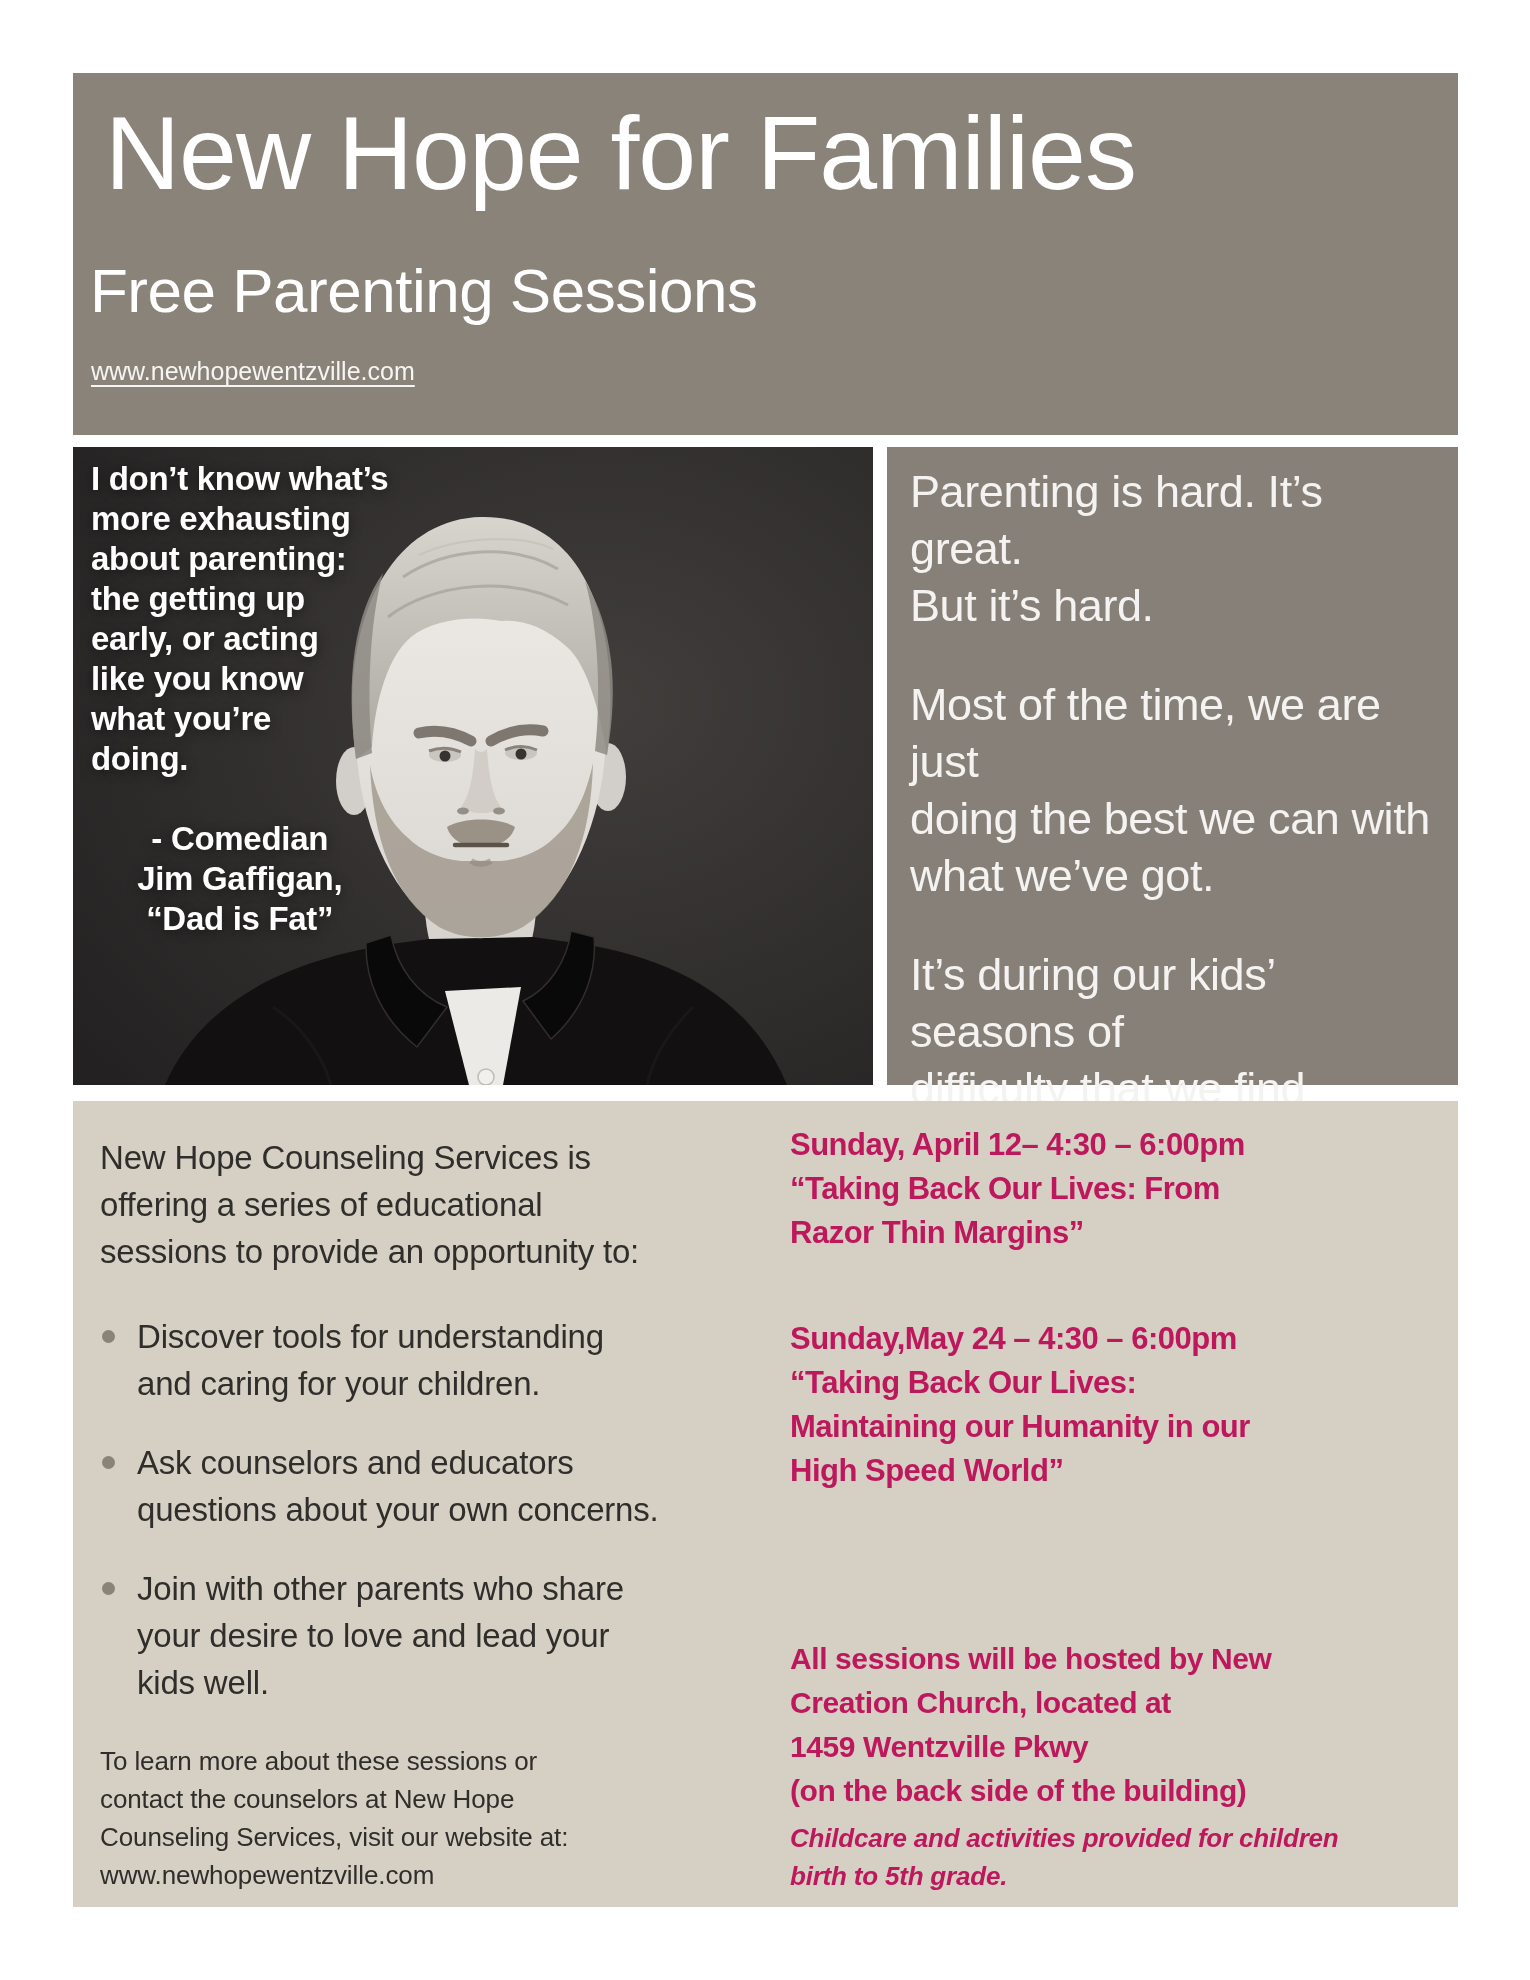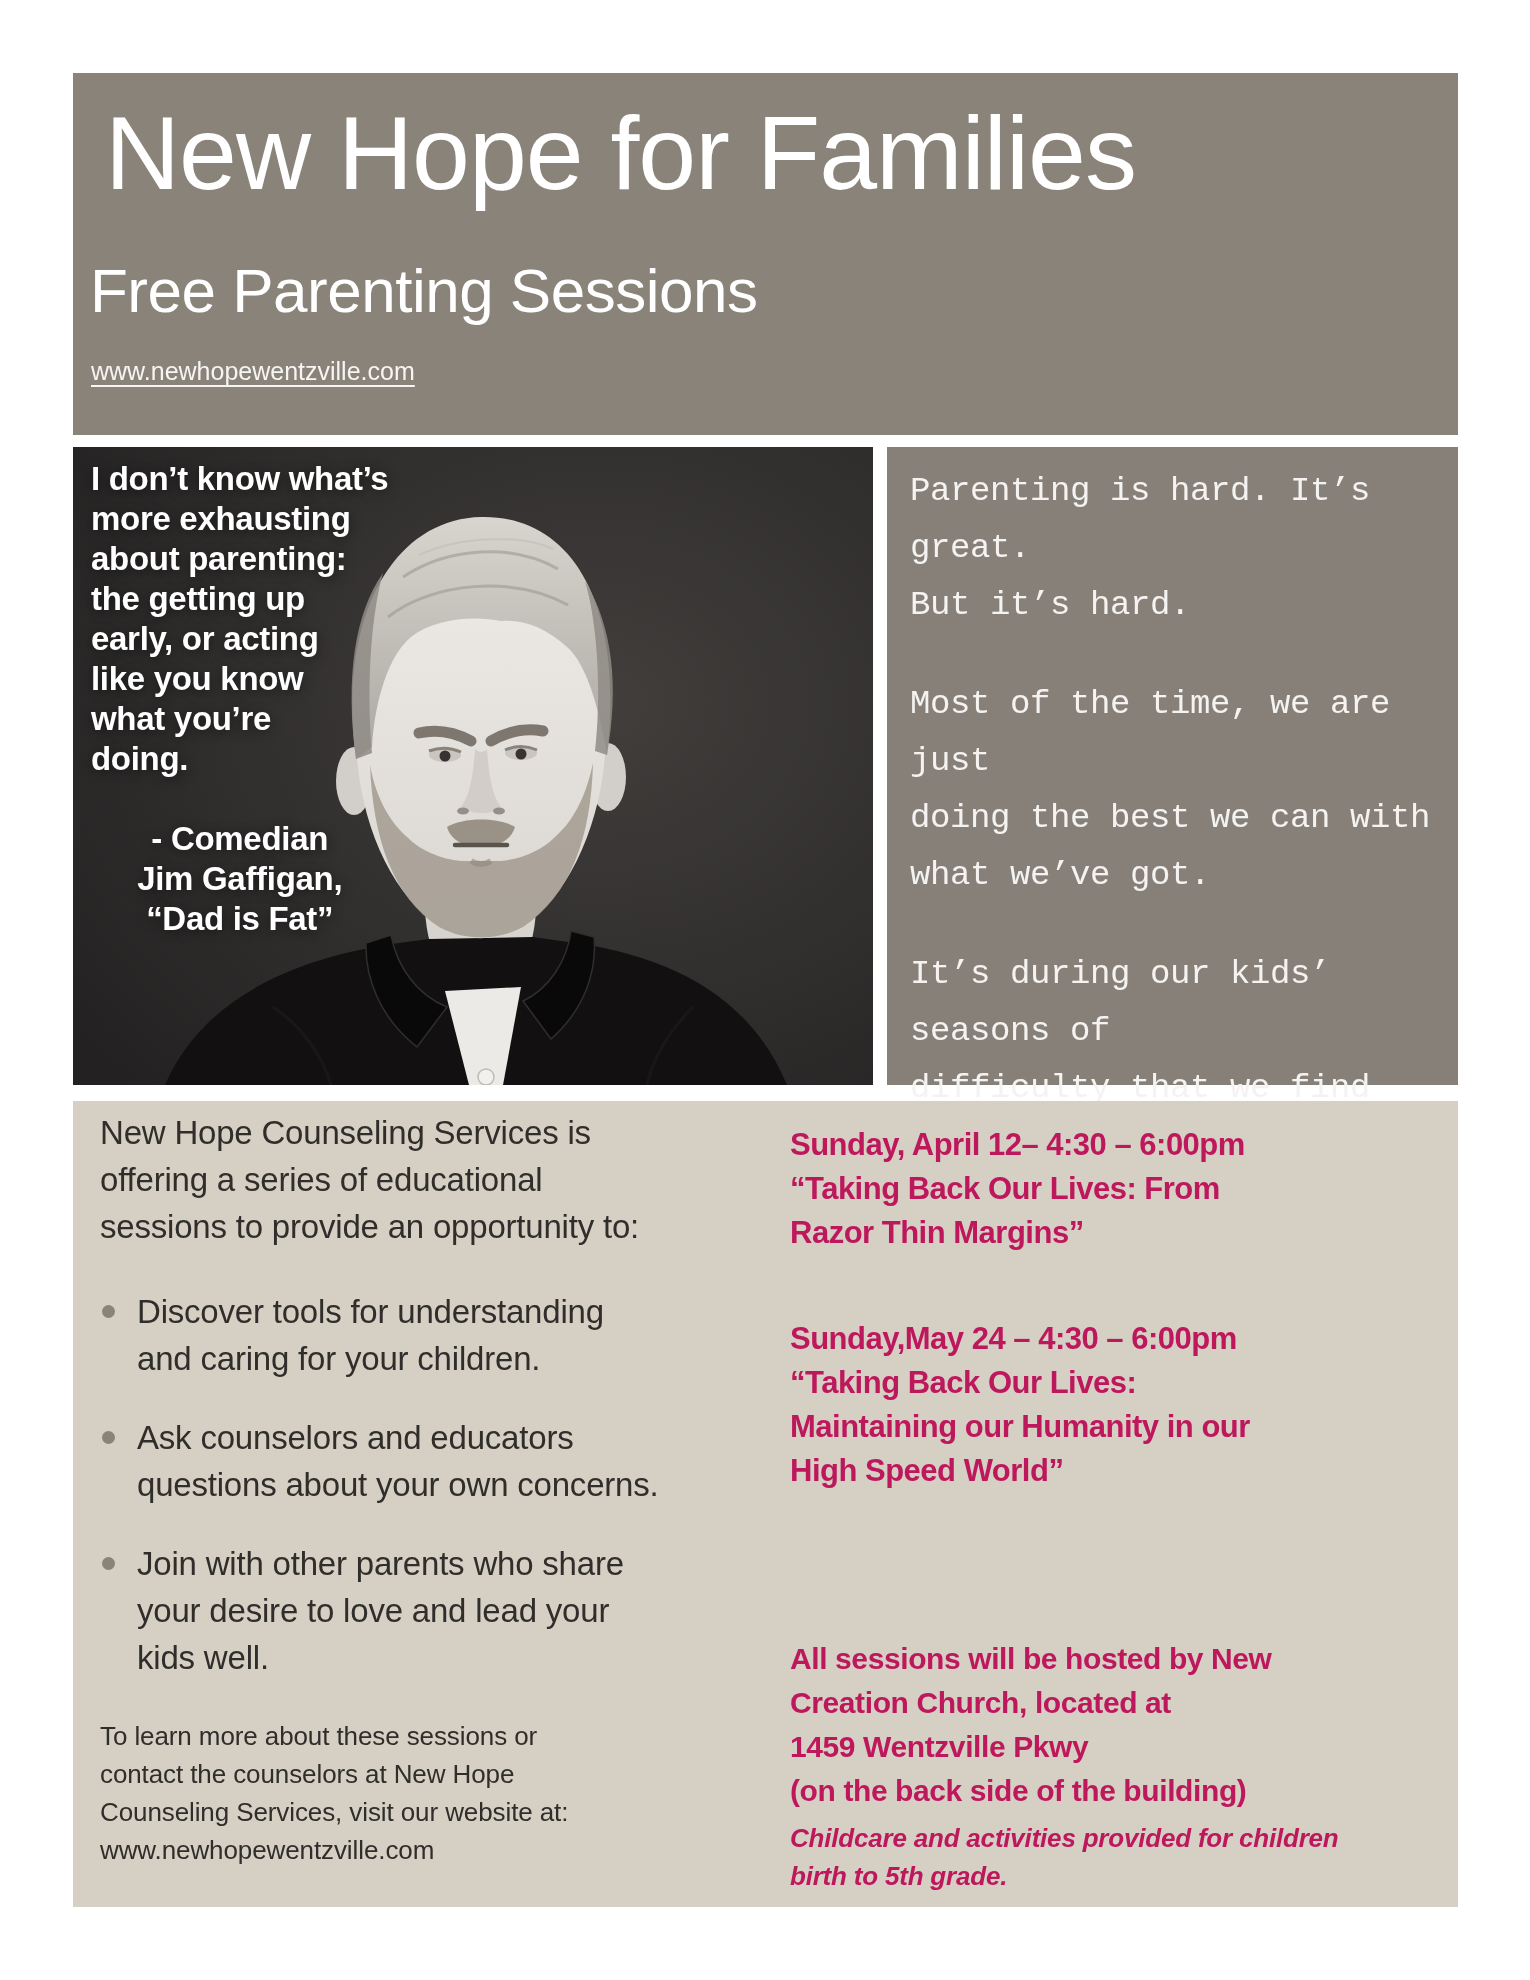--- a/index.html
+++ b/index.html
@@ -19,26 +19,26 @@
   .photo{position:absolute;left:73px;top:447px;width:800px;height:638px;background:#2B2929;overflow:hidden;}
   .photo svg{position:absolute;left:0;top:0;display:block;}
   .quote-overlay{position:absolute;left:18px;top:12px;color:#ffffff;}
   .quote-text{font-size:33px;line-height:40px;font-weight:bold;white-space:pre-line;
               letter-spacing:-0.3px;text-shadow:0 2px 12px rgba(0,0,0,0.5);}
   .quote-attrib{margin-top:40px;font-size:33px;line-height:40px;font-weight:bold;white-space:pre-line;
                 letter-spacing:-0.3px;text-shadow:0 2px 12px rgba(0,0,0,0.5);text-align:center;}
 
   .side-panel{position:absolute;left:887px;top:447px;width:571px;height:638px;background:#878078;
               box-sizing:border-box;padding:16px 26px 0 23px;color:#F4F3F1;}
-  .side-panel p{margin:0 0 42px 0;font-size:34px;line-height:57px;font-weight:400;
-                letter-spacing:-0.4px;white-space:pre-line;font-family:Liberation Mono, monospace;}
+  .side-panel p{margin:0 0 42px 0;font-size:45px;line-height:57px;font-weight:400;
+                letter-spacing:-0.4px;white-space:pre-line;}
 
   
   .info{position:absolute;left:73px;top:1101px;width:1385px;height:806px;background:#D6CFC4;color:#2F2E2B;}
-  .col-left{position:absolute;left:27px;top:8px;width:670px;}
+  .col-left{position:absolute;left:27px;top:33px;width:670px;}
   .intro{font-size:33px;line-height:47px;white-space:pre-line;letter-spacing:-0.2px;}
   .bullets{list-style:none;margin:38px 0 0 0;padding:0;}
   .bullets li{position:relative;padding-left:37px;font-size:33px;line-height:47px;
               white-space:pre-line;letter-spacing:-0.2px;}
   .bullets li + li{margin-top:32px;}
   .bullet-dot{position:absolute;left:2px;top:17px;width:13px;height:13px;border-radius:50%;
               background:#8A8379;}
   .note{margin-top:36px;font-size:26px;line-height:38px;white-space:pre-line;letter-spacing:-0.1px;}
 
   .col-right{position:absolute;left:717px;top:22px;width:655px;color:#be185d;}

